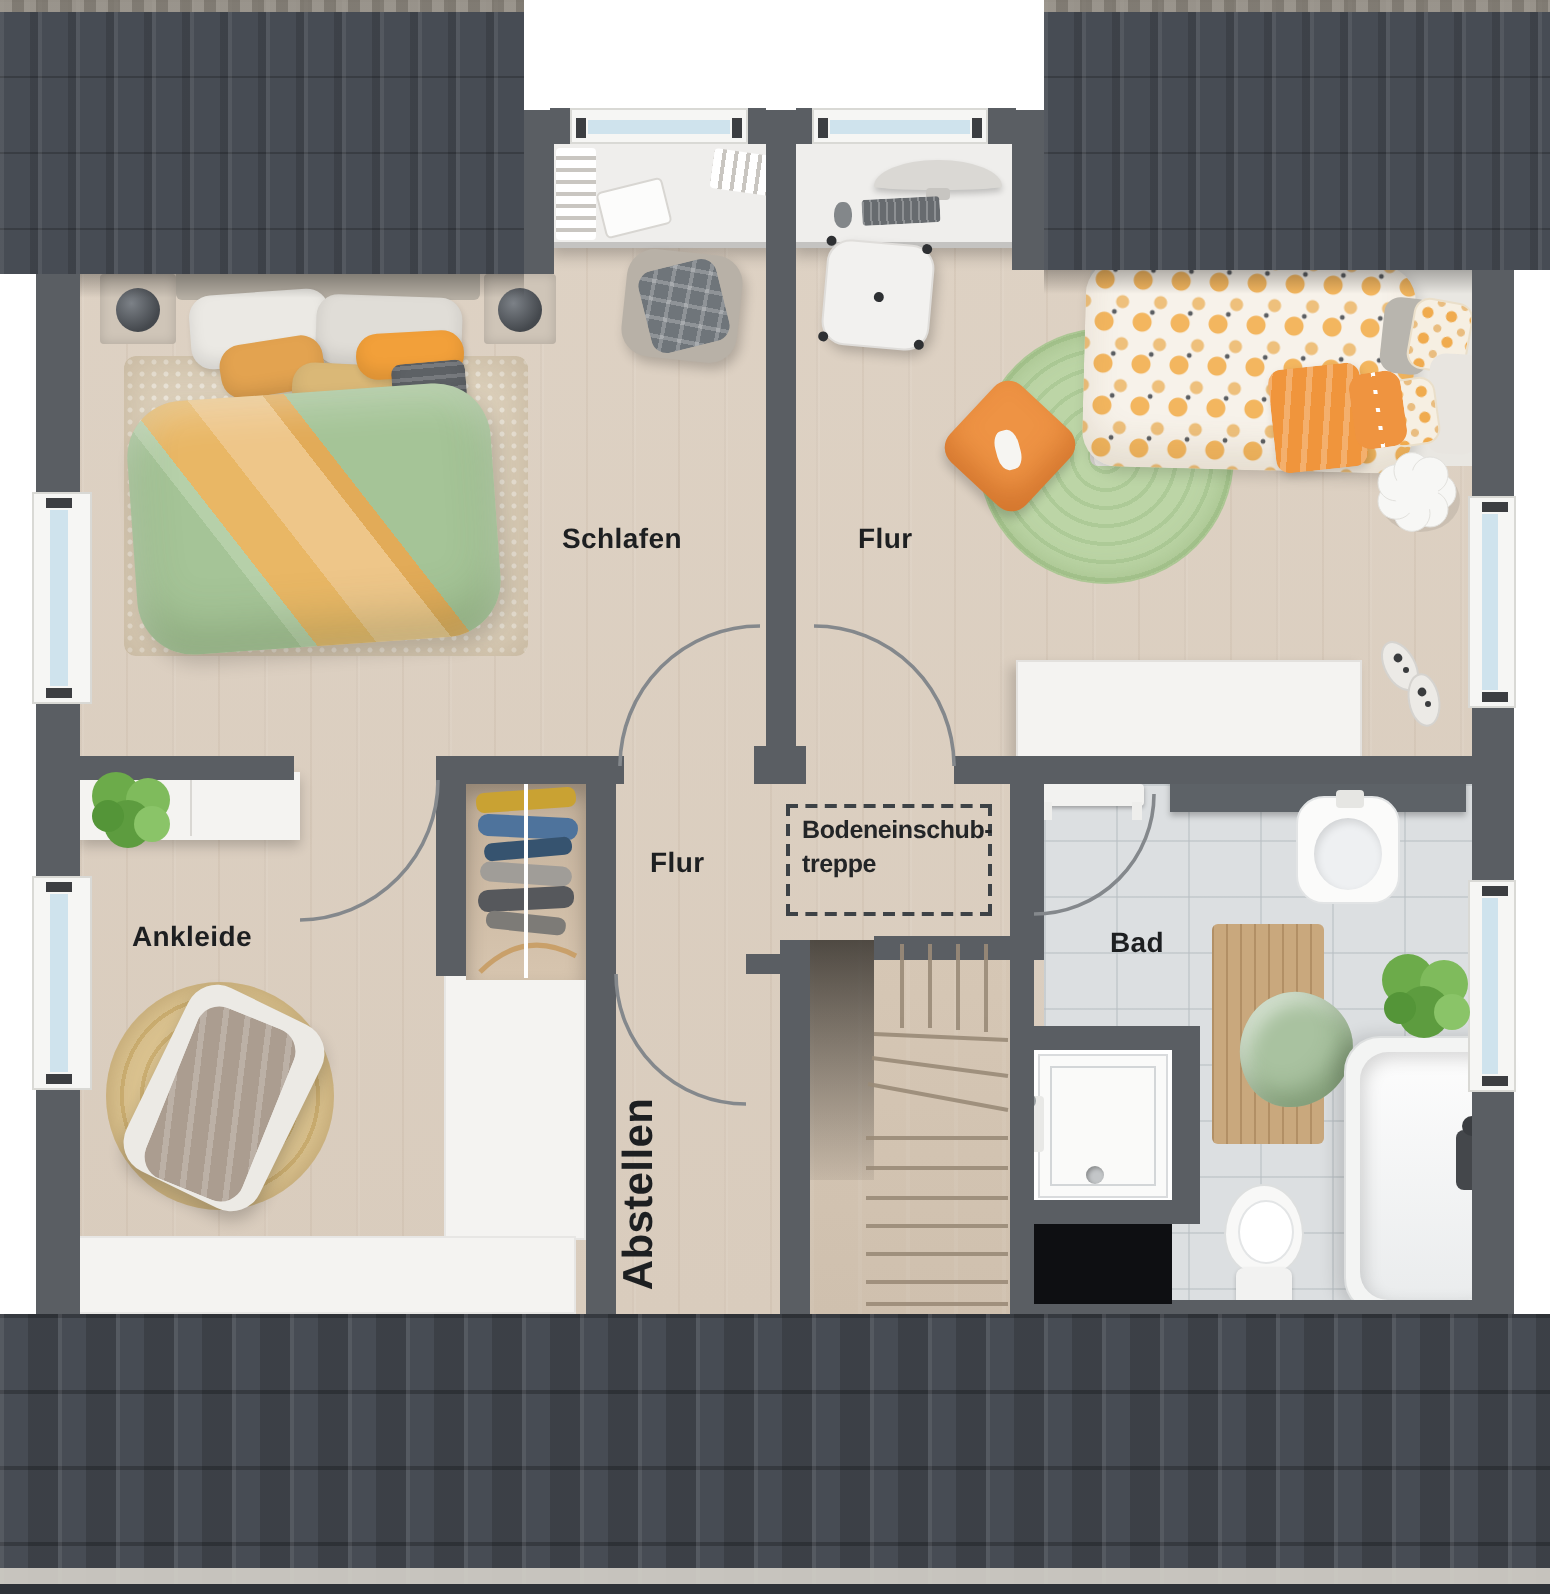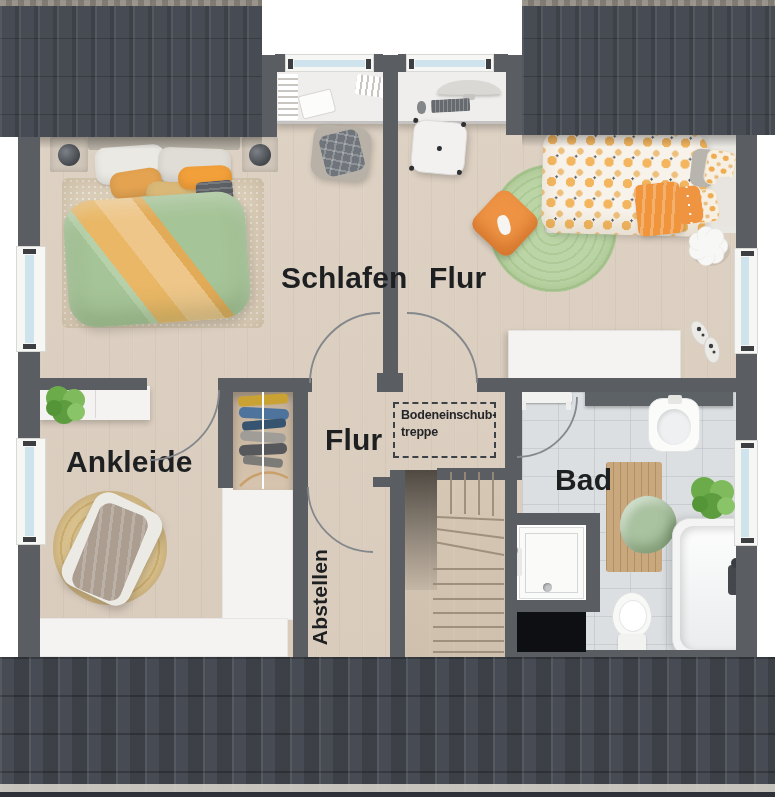--- a/index.html
+++ b/index.html
@@ -139,21 +139,21 @@
       background:#ffffff;border:1px solid #e3e5e6;}
   .toilet-base{background:#f2f2f1;border-radius:4px;box-shadow:0 1px 2px rgba(0,0,0,.2);}
 
   
   .stair-base{background:
       repeating-linear-gradient(90deg, rgba(255,255,255,.05) 0 2px, transparent 2px 24px),
       linear-gradient(180deg,#d6c7b5,#cfc0ae);}
   .stair-dark{background:linear-gradient(180deg, rgba(45,42,38,.8), rgba(45,42,38,.08));}
 
   
-  .room-label{position:absolute;color:var(--text,#1d1f21);font-weight:bold;font-size:30px;white-space:nowrap;
+  .room-label{position:absolute;color:var(--text,#1d1f21);font-weight:bold;font-size:14px;white-space:nowrap;
       letter-spacing:.2px;}
   .room-label.rot{transform:rotate(-90deg);font-size:21px;text-align:center;}
   .dashed-note{position:absolute;border:2px dashed #3d4246;box-sizing:border-box;
       padding:3px 0 0 6px;color:#232527;font-size:12.5px;font-weight:bold;line-height:1.35;letter-spacing:-.2px;}
 
   svg.overlay{position:absolute;left:0;top:0;z-index:9;pointer-events:none;}
 </style>
 </head>
 <body>
 
@@ -326,21 +326,21 @@
         <circle cx="703" cy="335" r="1.5" fill="#3a3c3e"></circle>
       <ellipse cx="712" cy="350" rx="7.5" ry="13" fill="#eceae6" stroke="#d5d3cf" transform="rotate(-10 712 350)"></ellipse>
       <circle cx="711" cy="346" r="2.2" fill="#3a3c3e"></circle>
         <circle cx="714" cy="352" r="1.5" fill="#3a3c3e"></circle>
     </g>
   </svg>
 
   <div class="room-label" style="left:281px;top:261px;">Schlafen</div>
   <div class="room-label" style="left:429px;top:261px;">Flur</div>
   <div class="room-label" style="left:325px;top:423px;">Flur</div>
-  <div class="room-label" style="left:66px;top:445px;">Ankleide</div>
+  <div class="room-label" style="left:66px;top:460px;">Ankleide</div>
   <div class="room-label" style="left:555px;top:463px;">Bad</div>
   <div class="room-label rot" style="left:258px;top:585px;width:124px;">Abstellen</div>
 
   <div class="dashed-note" style="left:393px;top:402px;width:103px;height:56px;">
     <div>Bodeneinschub-</div>
     <div>treppe</div>
   </div>
 
 </div>
 

